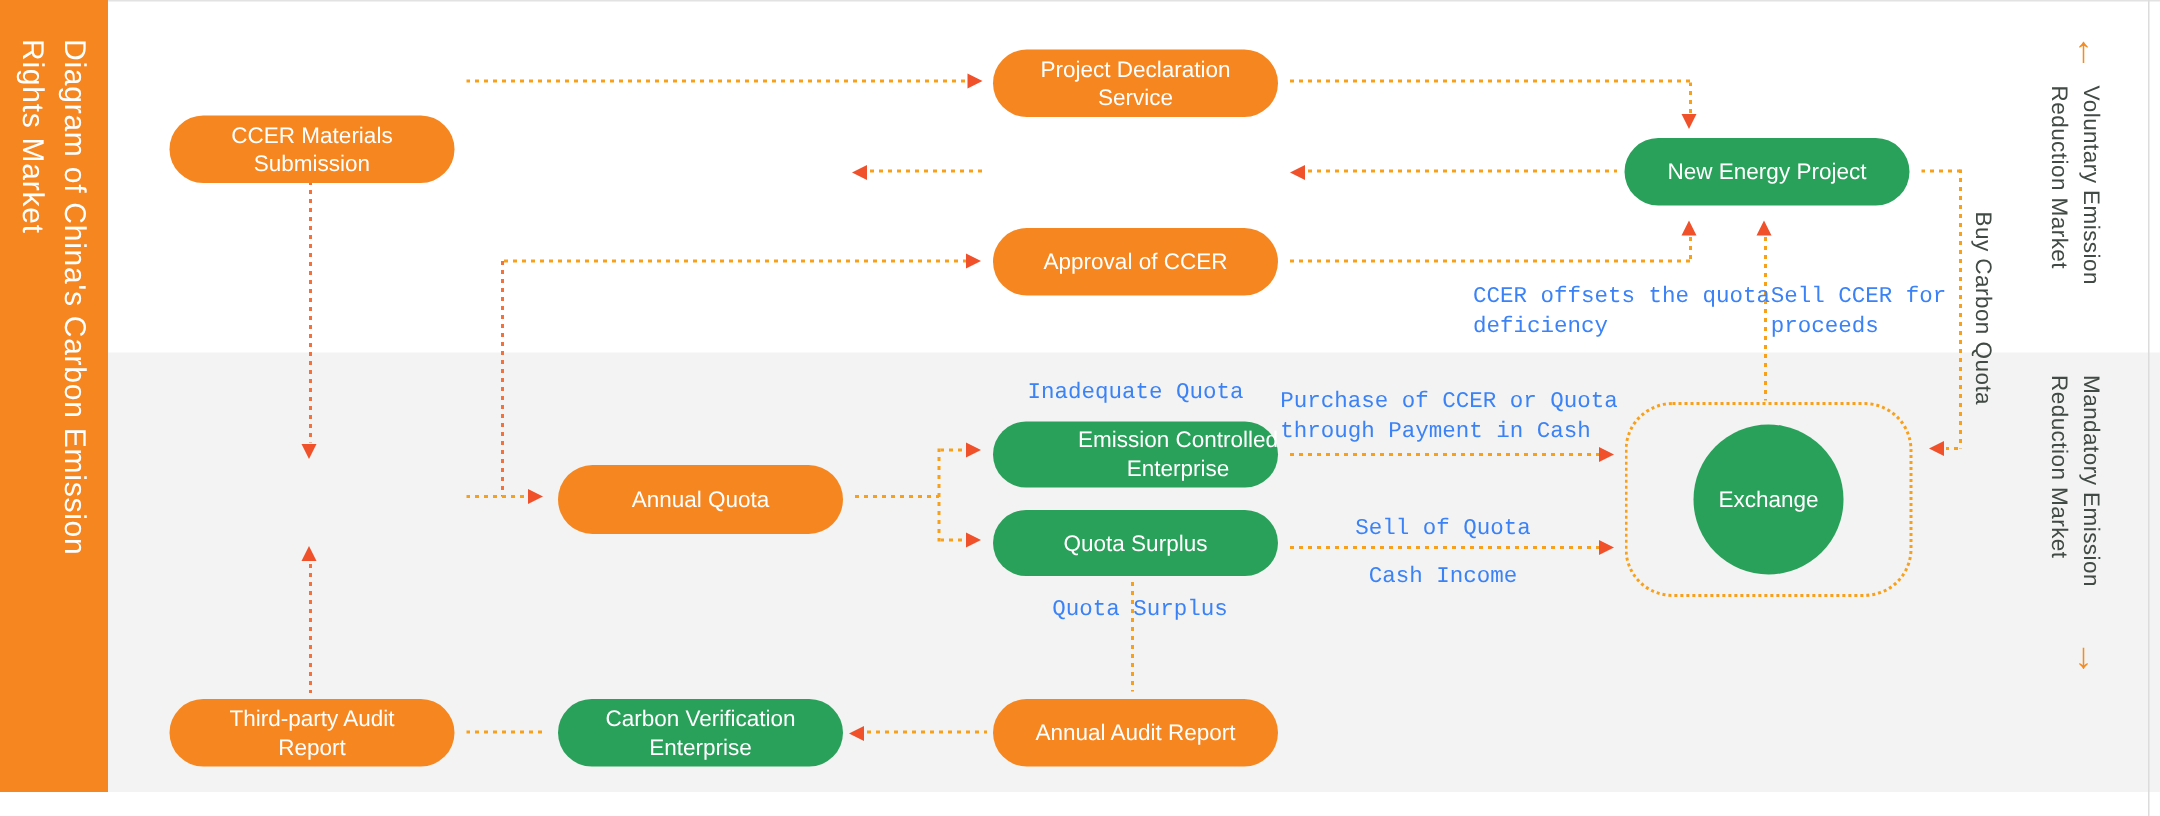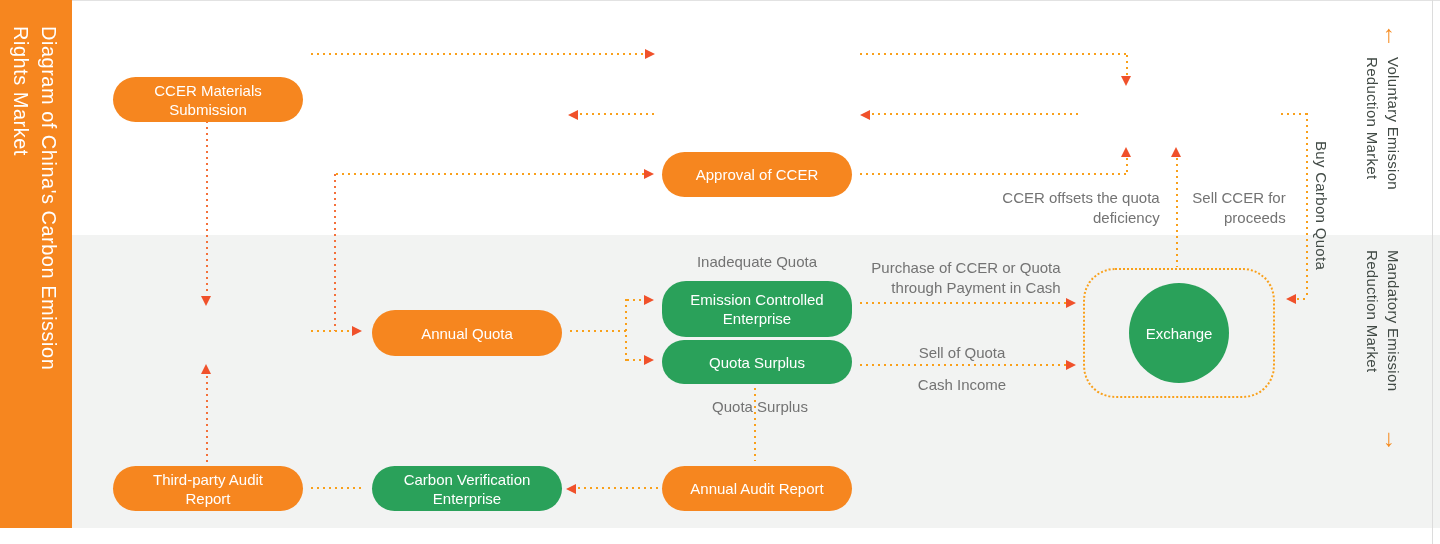--- a/index.html
+++ b/index.html
@@ -22,22 +22,22 @@
   .pill span { white-space:pre-line; }
   .orange { background:#f6861f; }
   .green  { background:#2aa15a; }
 
   .exchange-rect { position:absolute; left:1083px; top:268px; width:192px; height:130px;
     border:2px dotted #f9a01b; border-radius:32px; }
   .exchange-circle { position:absolute; left:1129px; top:283px; width:100px; height:100px;
     border-radius:50%; background:#2aa15a; display:flex; align-items:center; justify-content:center;
     color:#fff; font-size:15px; }
 
-  .lbl { position:absolute; transform:translateX(-50%); color:#737373; font-size:15px;
-    line-height:20px; text-align:right; white-space:pre-line; }
+  .lbl { position:absolute; transform:translateX(-50%); color:#3b82f6; font-size:15px;
+    line-height:20px; text-align:left; white-space:pre-line;font-family:Liberation Mono, monospace; }
   .vlbl { position:absolute; writing-mode:vertical-rl; text-orientation:mixed; color:#414a45;
     font-size:15px; line-height:21px; white-space:pre-line; letter-spacing:.3px; }
   .marr { position:absolute; font-size:24px; font-weight:bold; color:#f68b1f; line-height:1; }
 
   .dot-h { position:absolute; height:2px;
     background:repeating-linear-gradient(90deg,#f9a01b 0 2.4px,transparent 2.4px 6px); }
   .dot-v { position:absolute; width:2px;
     background:repeating-linear-gradient(180deg,#f9a01b 0 2.4px,transparent 2.4px 6px); }
   .dot-red { background:repeating-linear-gradient(180deg,#f4713b 0 2.4px,transparent 2.4px 6px); }
 
@@ -115,28 +115,35 @@
   <div class="dot-h" style="left:578px;top:487px;width:80px;"></div>
   <div class="dot-h" style="left:311px;top:487px;width:52px;"></div>
 
   <div class="dot-v dot-red" style="left:206px;top:376px;height:86px;"></div>
   <div class="ah ah-u" style="left:201px;top:364px;"></div>
 
   <div class="pill orange" style="left:113px;top:33px;margin-top:44px;">
       <span>CCER Materials
 Submission</span>
     </div>
+  <div class="pill orange" style="left:662px;top:33px;">
+      <span>Project Declaration
+Service</span>
+    </div>
+  <div class="pill green" style="left:1083px;top:92px;">
+      <span>New Energy Project</span>
+    </div>
   <div class="pill orange" style="left:662px;top:152px;">
       <span>Approval of CCER</span>
     </div>
 
   <div class="pill orange" style="left:372px;top:310px;height:46px;">
       <span>Annual Quota</span>
     </div>
-  <div class="pill green" style="left:662px;top:281px;height:56px;">
+  <div class="pill green" style="left:662px;top:281px;height:44px;justify-content:flex-end;">
       <span>Emission Controlled
 Enterprise</span>
     </div>
   <div class="pill green" style="left:662px;top:340px;height:44px;">
       <span>Quota Surplus</span>
     </div>
 
   <div class="exchange-rect"></div>
   <div class="exchange-circle">
       <span>Exchange</span>

